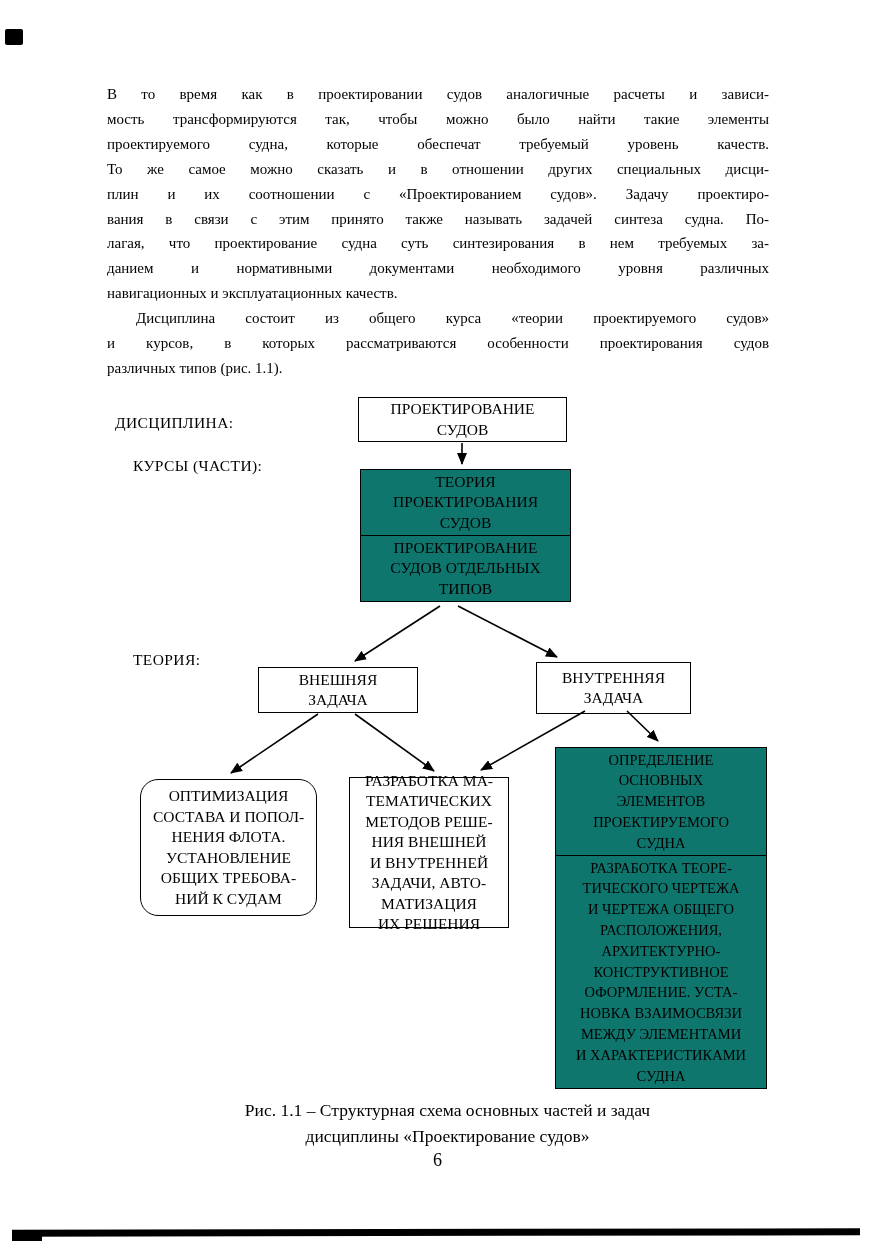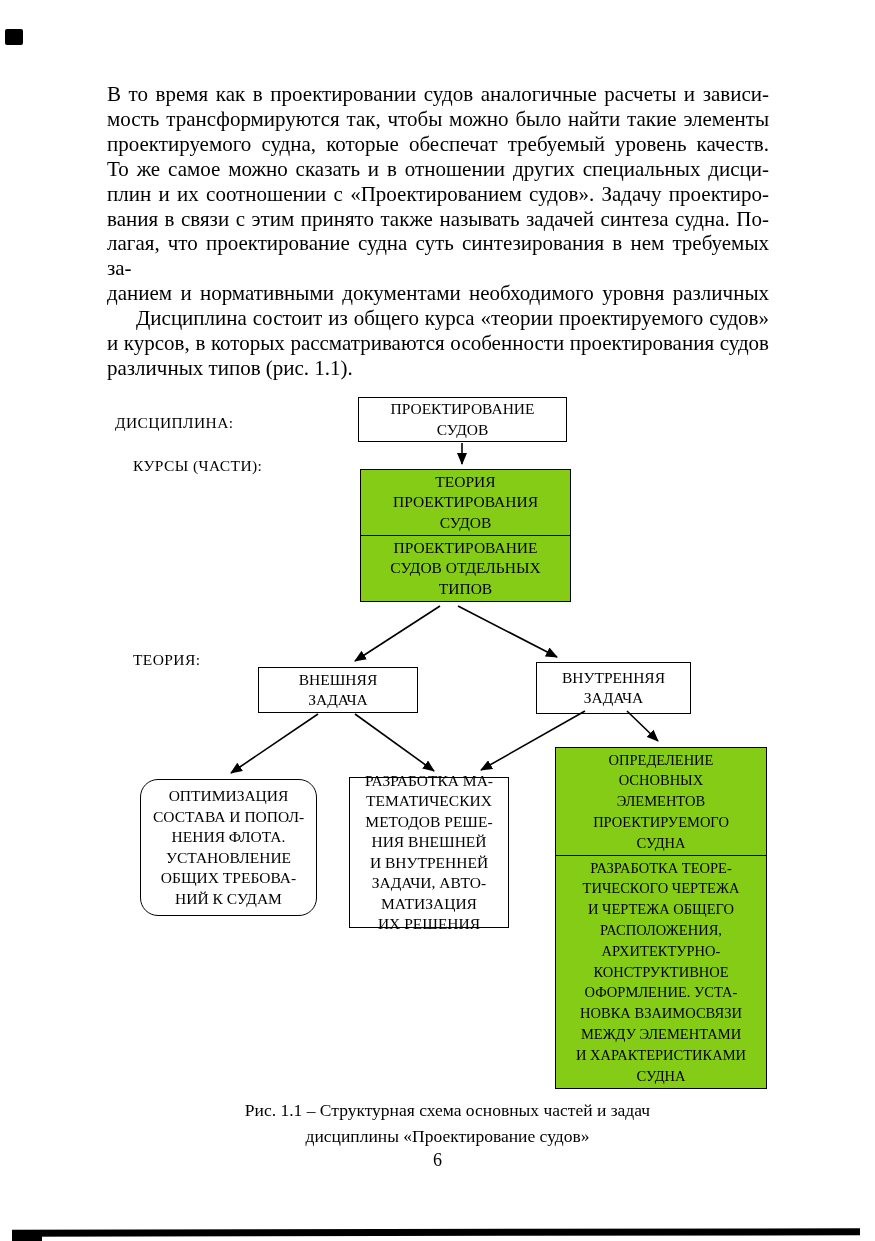--- a/index.html
+++ b/index.html
@@ -5,36 +5,36 @@
   * { margin:0; padding:0; box-sizing:border-box; }
   html,body { background:#ffffff; }
   body { font-family:"Liberation Serif", serif; color:#000; }
   .page {
     position:relative; width:875px; height:1241px;
     background:#ffffff; overflow:hidden; margin:0 auto;
   }
   
   .textblock {
     position:absolute; left:107px; top:82px; width:662px;
-    font-size:21px; line-height:24.9px;
+    font-size:15px; line-height:24.9px;
   }
   .jbody { text-align:justify; text-align-last:justify; white-space:pre-line; }
   .jlast { text-align:left; }
   .indent { text-indent:29px; }
   
   .dlabel {
     position:absolute; font-size:15.5px; letter-spacing:0.4px; white-space:nowrap;
   }
   .dbox {
     position:absolute; border:1.6px solid #000; background:#fff;
     display:flex; align-items:center; justify-content:center;
     text-align:center; white-space:pre-line;
     font-size:15.5px; line-height:20.5px; padding:2px 4px;
   }
-  .dstack { position:absolute; border:1.6px solid #000; background:#84cc16; }
+  .dstack { position:absolute; border:1.6px solid #000; background:#0f766e; }
   .dcell {
     display:flex; align-items:center; justify-content:center;
     text-align:center; white-space:pre-line;
     font-size:15.5px; line-height:20.5px; padding:2px 4px;
   }
   .dcell + .dcell { border-top:1.6px solid #000; }
   .small { font-size:14.5px; line-height:20.8px; }
   .arrows { position:absolute; left:0; top:0; pointer-events:none; }
   
   .caption {
@@ -63,20 +63,21 @@
 
   <div class="textblock">
     <p class="jbody">В то время как в проектировании судов аналогичные расчеты и зависи-
 мость трансформируются так, чтобы можно было найти такие элементы
 проектируемого судна, которые обеспечат требуемый уровень качеств.
 То же самое можно сказать и в отношении других специальных дисци-
 плин и их соотношении с «Проектированием судов». Задачу проектиро-
 вания в связи с этим принято также называть задачей синтеза судна. По-
 лагая, что проектирование судна суть синтезирования в нем требуемых за-
 данием и нормативными документами необходимого уровня различных</p>
+    <p class="jlast">навигационных и эксплуатационных качеств.</p>
     <p class="jbody indent">Дисциплина состоит из общего курса «теории проектируемого судов»
 и курсов, в которых рассматриваются особенности проектирования судов</p>
     <p class="jlast">различных типов (рис. 1.1).</p>
   </div>
 
   <div class="dlabel" style="left:115px; top:393px;margin-top:21px;">ДИСЦИПЛИНА:</div>
   <div class="dlabel" style="left:133px; top:457px;">КУРСЫ (ЧАСТИ):</div>
   <div class="dlabel" style="left:133px; top:651px;">ТЕОРИЯ:</div>
 
   <div class="dbox" style="left:358px; top:397px; width:209px; height:45px;">ПРОЕКТИРОВАНИЕ

